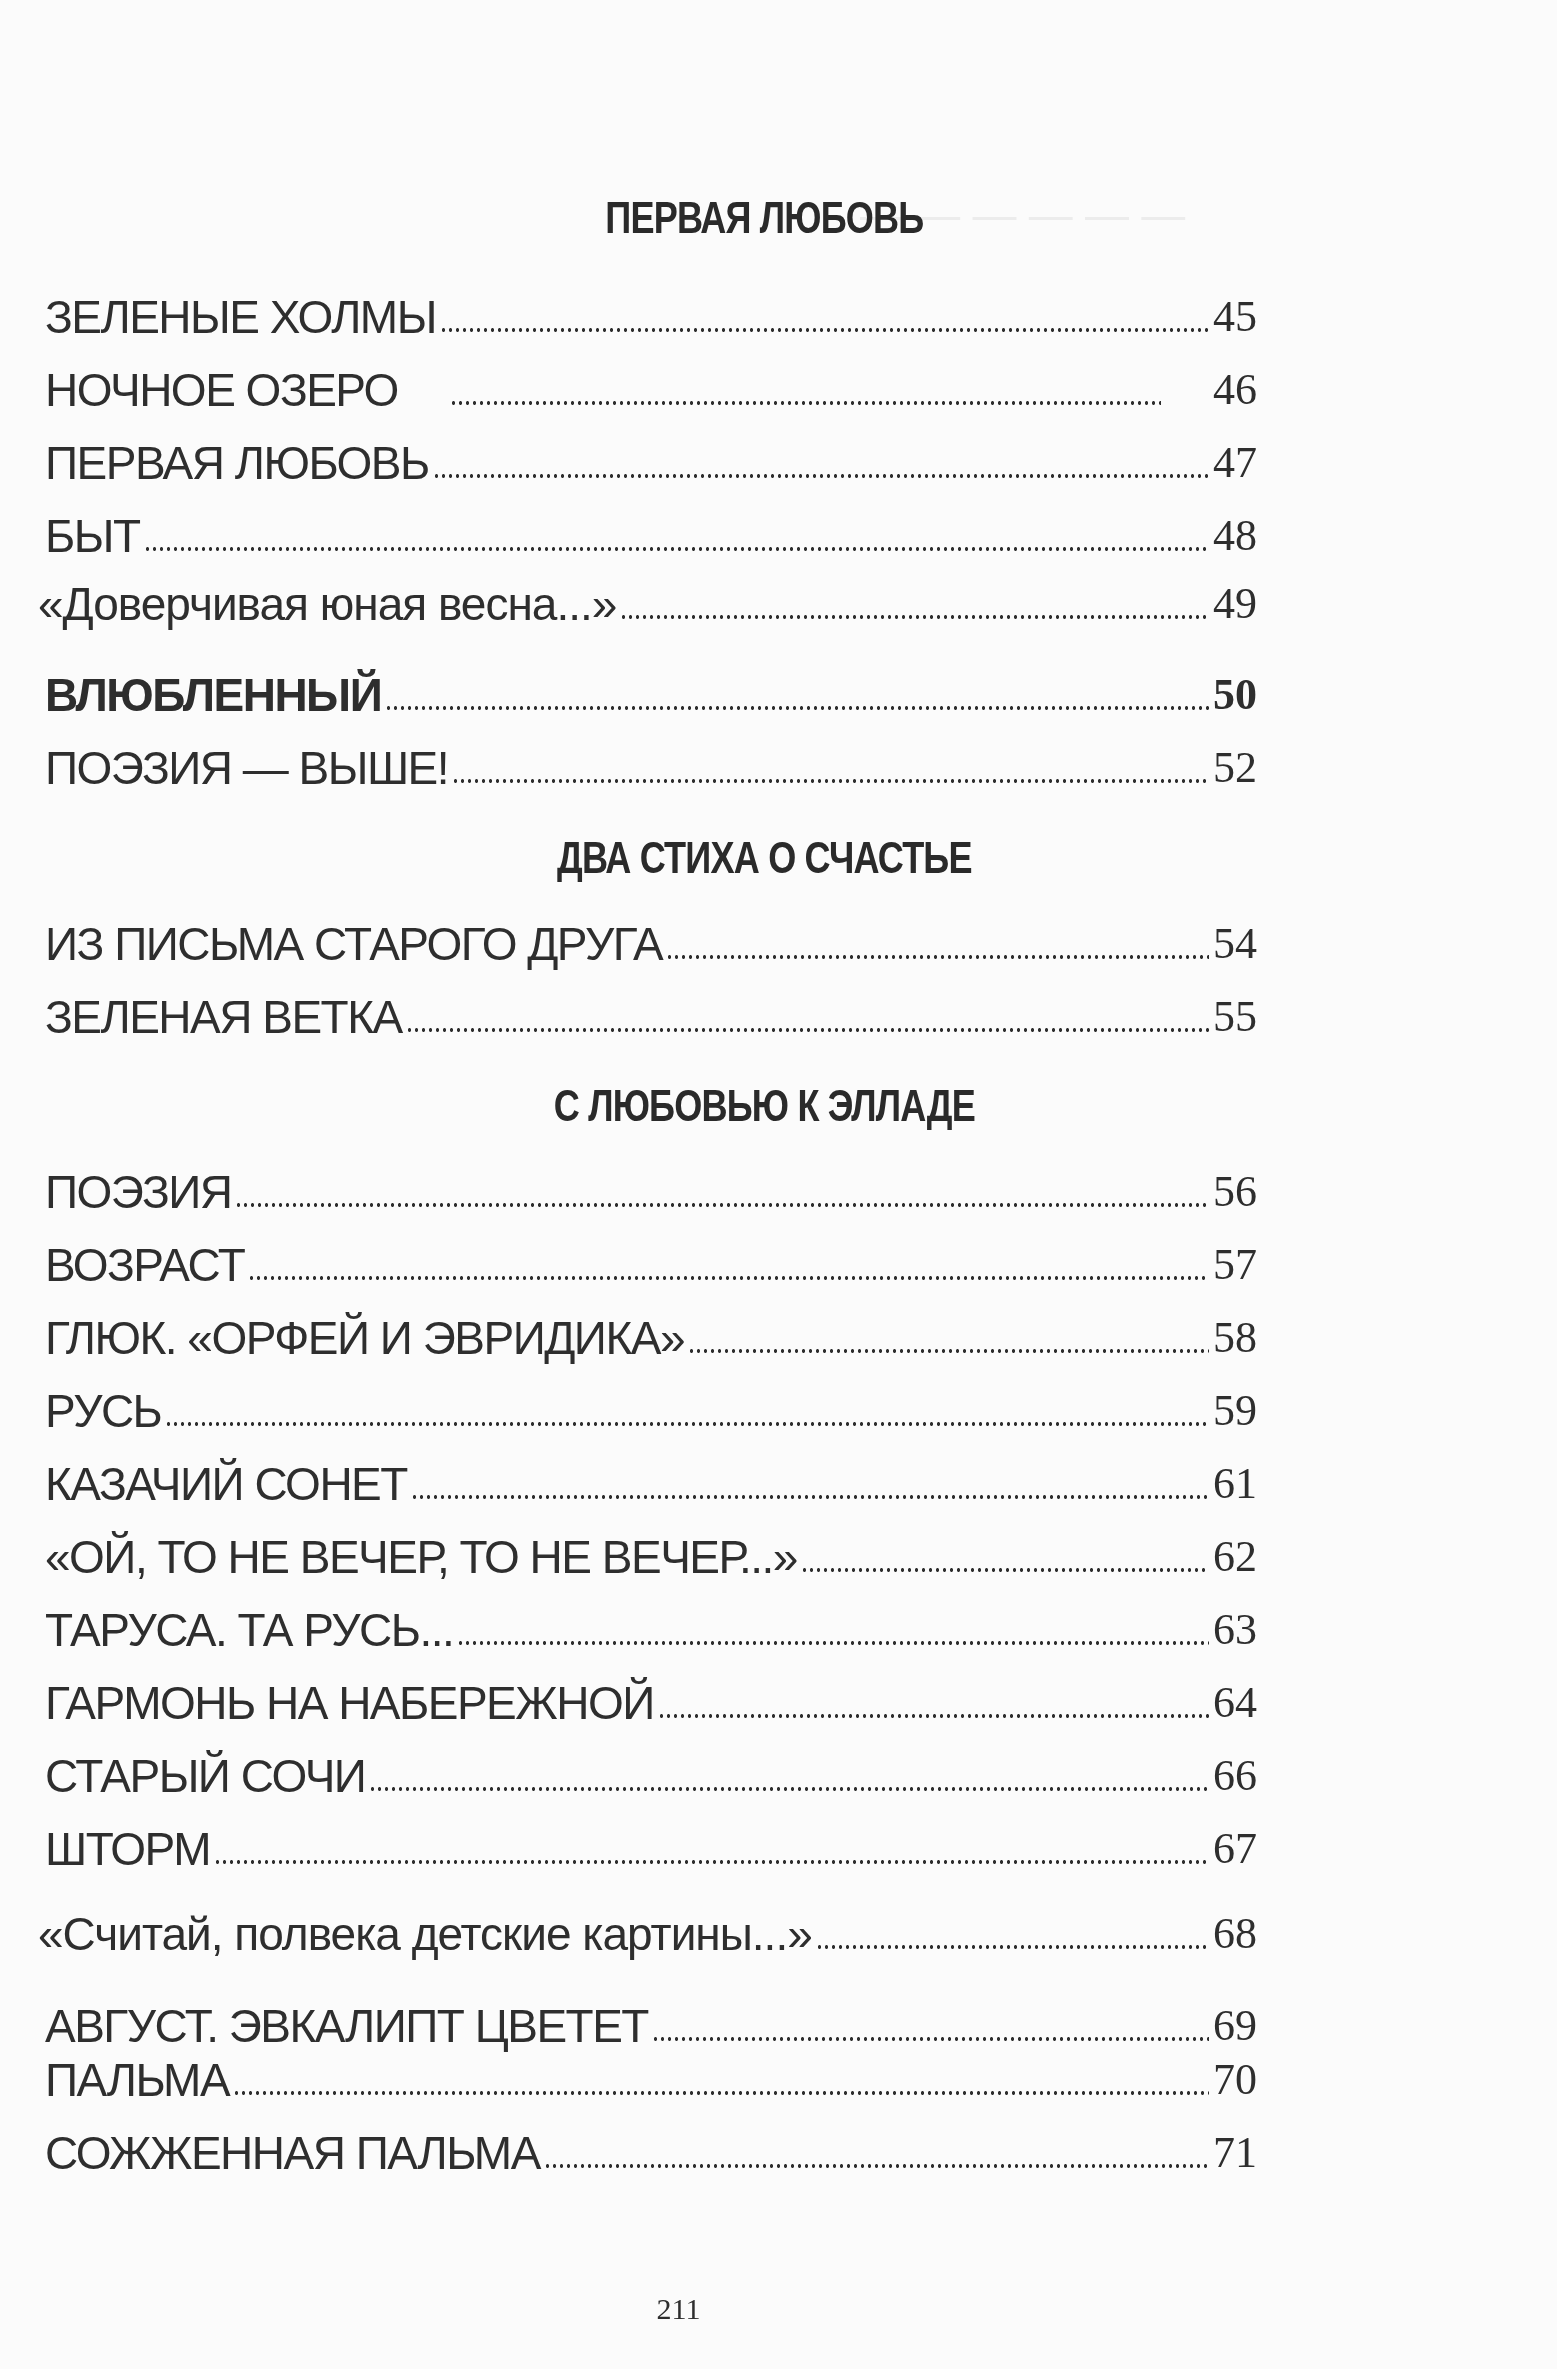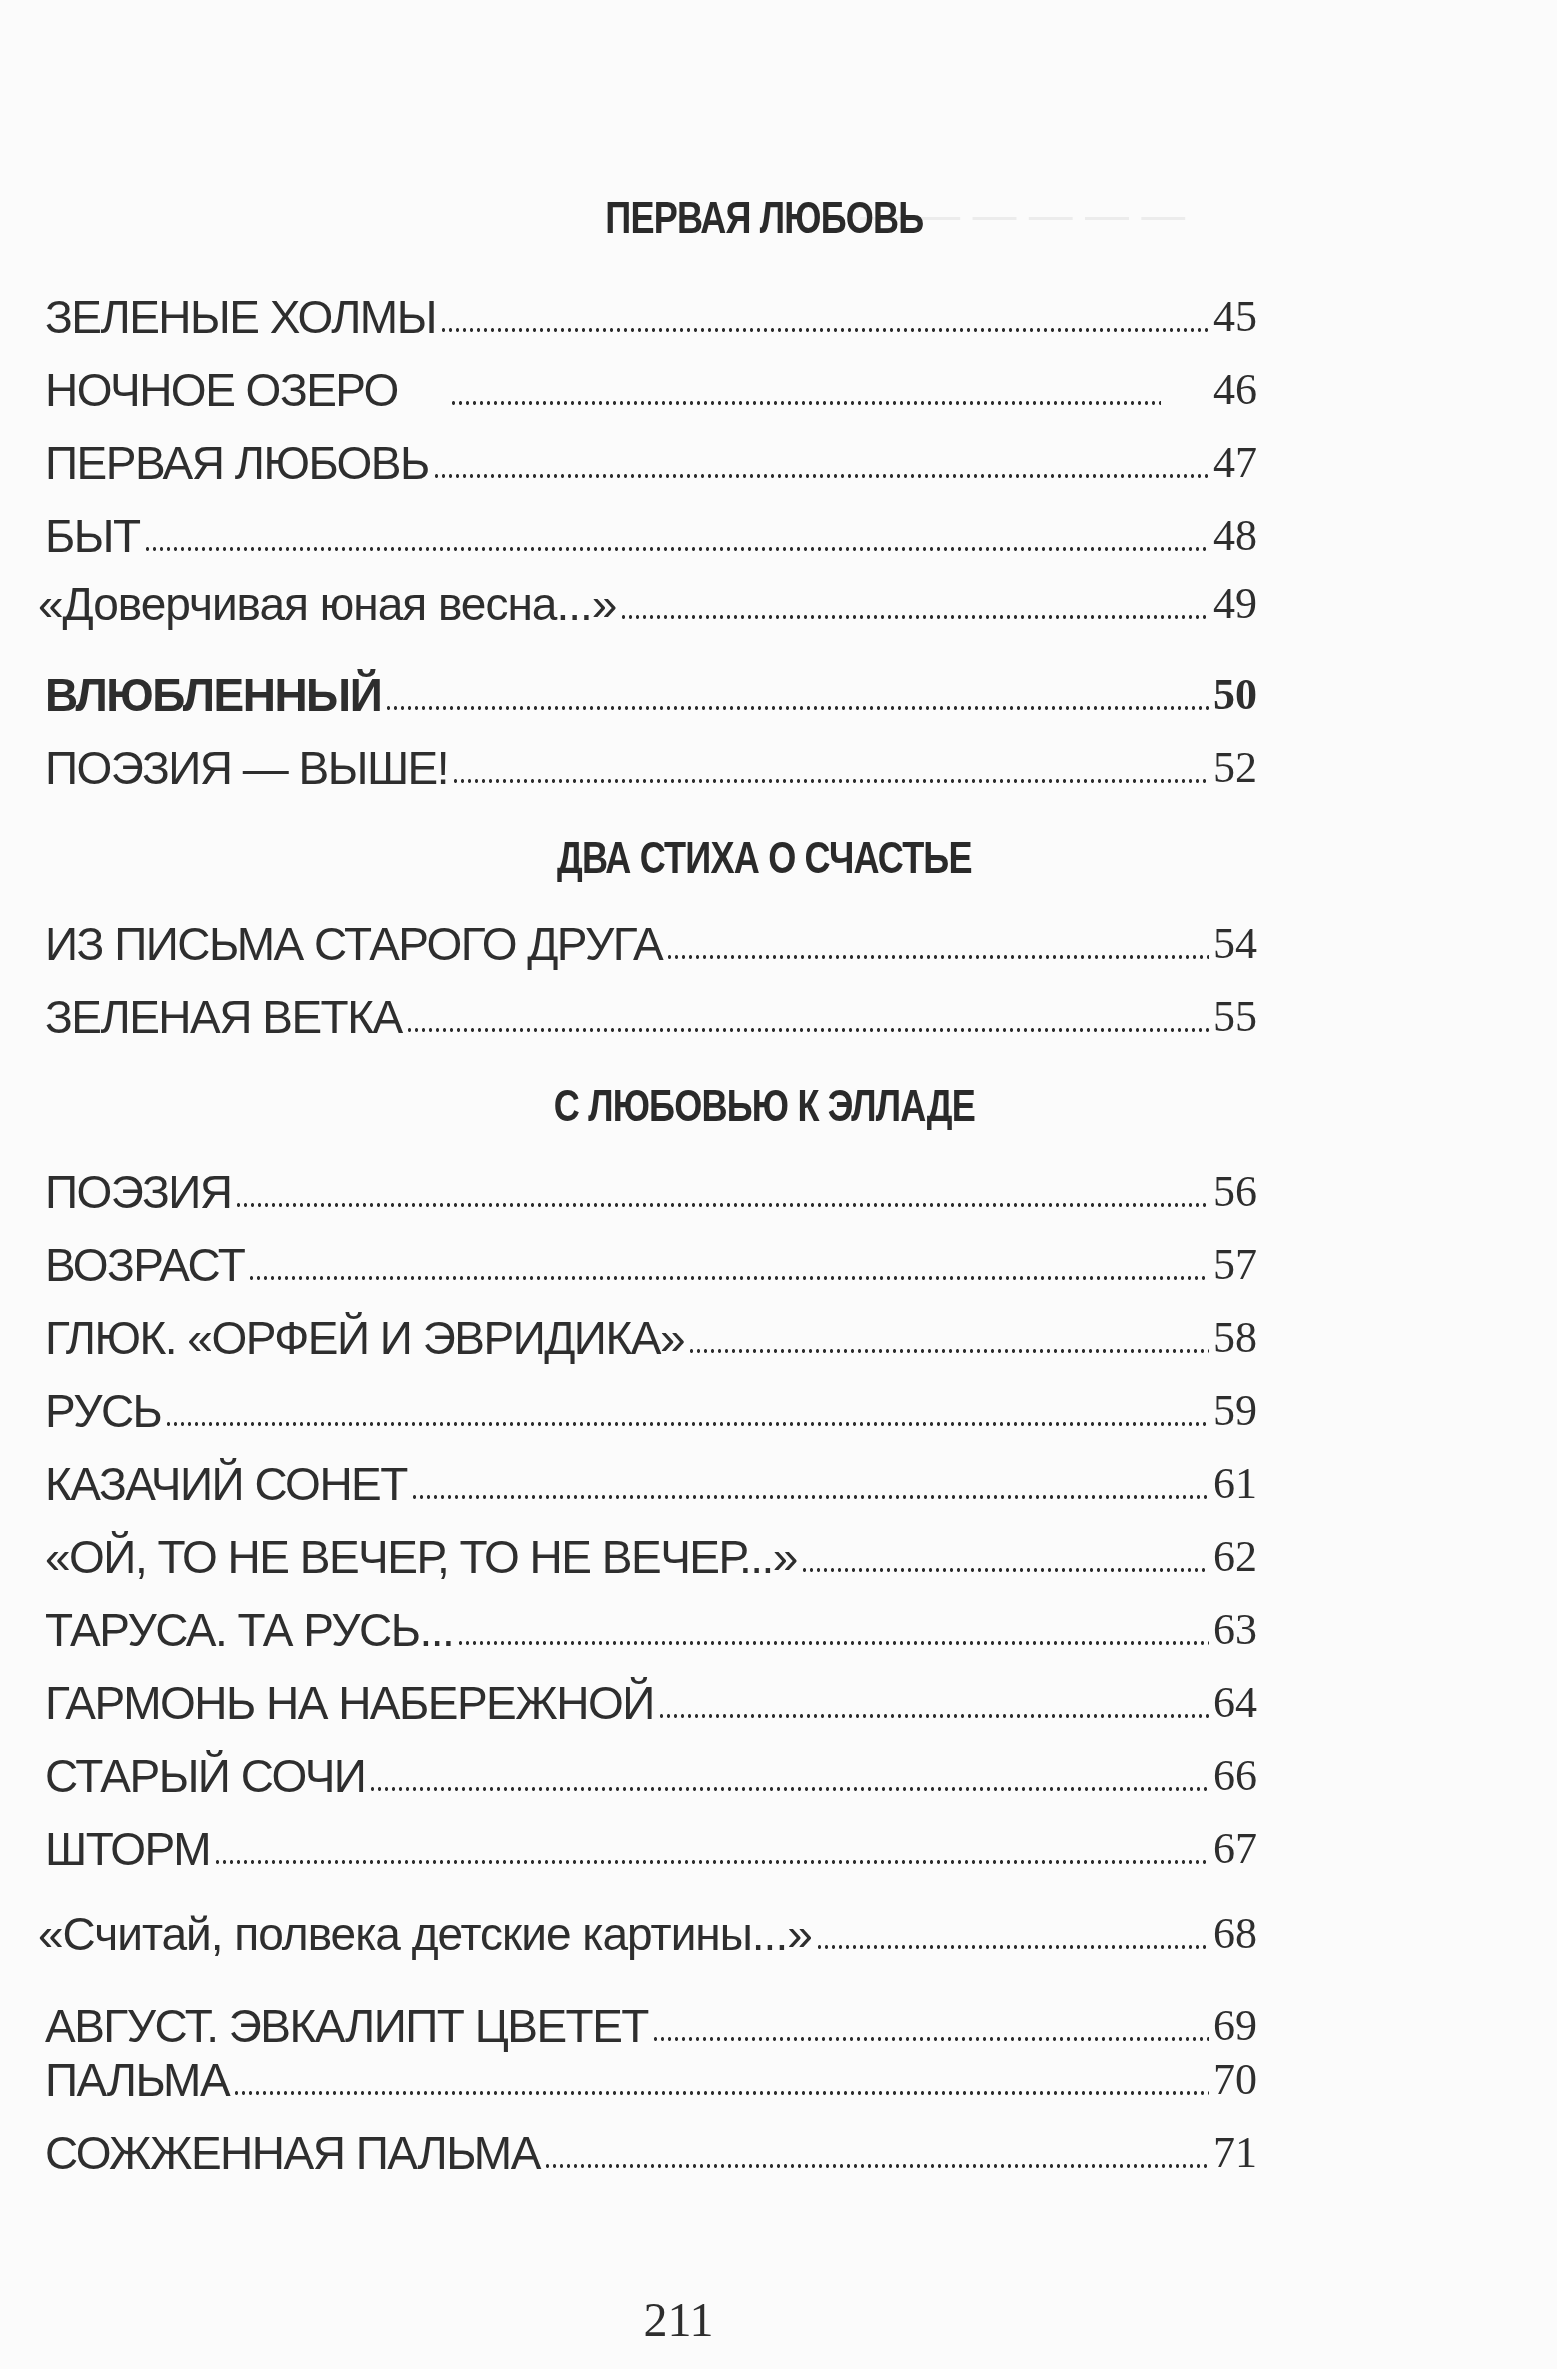--- a/index.html
+++ b/index.html
@@ -76,21 +76,21 @@
       min-width: 50px;
       text-align: left;
     }
     .folio {
       position: absolute;
       left: 0;
       width: 1357px;
       top: 2292px;
       text-align: center;
       font-family: "Liberation Serif", "DejaVu Serif", serif;
-      font-size: 48px;
+      font-size: 30px;
       color: #2e2e2e;
     }
     
     .bleed {
       position: absolute;
       color: rgba(0,0,0,0.06);
       font-family: "Liberation Sans", "DejaVu Sans", sans-serif;
       font-size: 44px;
       transform: scaleX(-1);
       white-space: nowrap;

